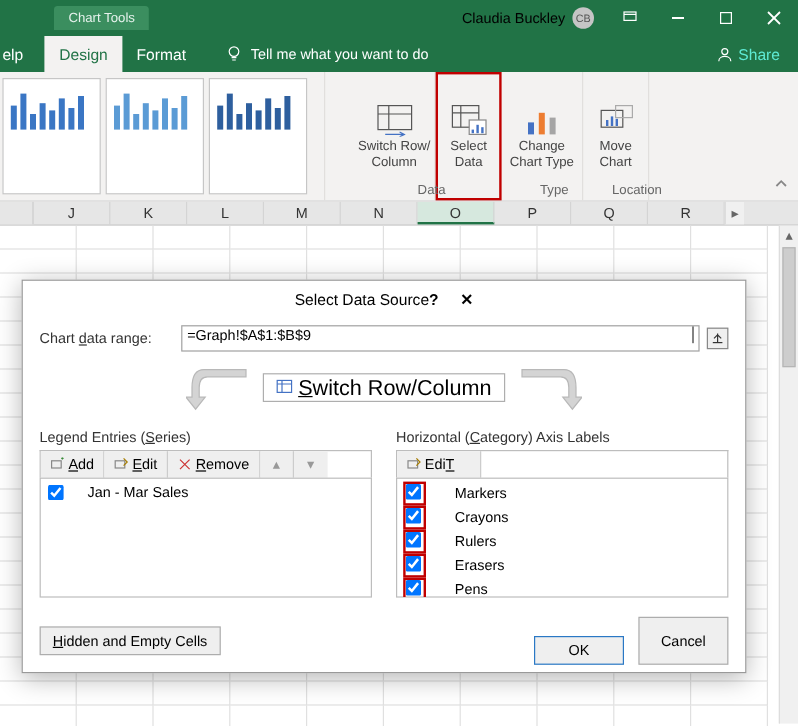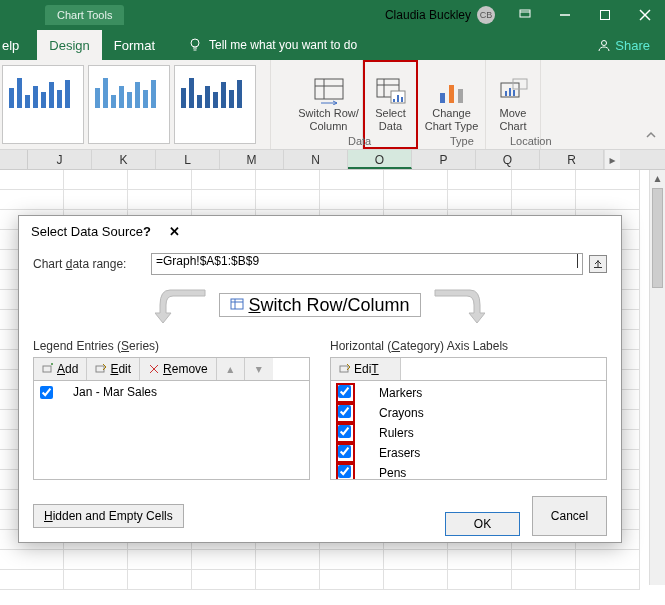--- a/index.html
+++ b/index.html
@@ -18,21 +18,21 @@
     
     .tabsrow { background: #217346; display: flex; align-items: center; height: 30px; color: white; position: relative; }
     .tab-link { padding: 0 12px; height: 100%; display: flex; align-items: center; cursor: pointer; font-size: 13px; }
     .tab-active { background: #f3f2f1; color: #217346; margin-left: 6px; }
     .tellme { display: flex; align-items: center; margin-left: 20px; color: white; font-size: 12px; cursor: text; }
     .tellme svg { width: 16px; height: 16px; margin-right: 6px; }
     .share { position: absolute; right: 15px; display: flex; align-items: center; color: #5eead4; font-size: 13px; cursor: pointer; }
     .share svg { width: 14px; height: 14px; margin-right: 4px; }
 
     
-    .ribbon { background: #f3f2f1; height: 90px; display: flex; border-bottom: 1px solid #d6d6d6; position: relative; }
+    .ribbon { background: #f3f2f1; height: 108px; display: flex; border-bottom: 1px solid #d6d6d6; position: relative; }
     .chart-styles { display: flex; gap: 4px; padding: 5px 10px 5px 2px; }
     .thumb { border: 1px solid #c6c6c6; background: #fff; padding: 2px 2px; cursor: pointer; }
     .thumb svg { width: 76px; height: 44px; }
     .ribbon-group { width: 55px; display: flex; flex-direction: column; align-items: center; justify-content: center; padding: 2px 3px; border-right: 1px solid #e1dfdd; text-align: center; cursor: pointer; }
     .ribbon-group.wider { width: 68px; }
     .ribbon-group svg { width: 32px; height: 28px; }
     .ribbon-group-label { font-size: 11px; color: #444; line-height: 1.1; margin-top: 2px; }
     .ribbon-group.highlighted { border: 2px solid #c00000; text-align: center; }
     .group-caption { position: absolute; bottom: 2px; font-size: 11px; color: #666; }
     .collapse-arrow { position: absolute; right: 8px; bottom: 5px; cursor: pointer; color: #888; }
@@ -46,21 +46,21 @@
     
     .grid-area { position: relative; height: 415px; }
     .cells { display: grid; grid-template-columns: repeat(10, 64px); grid-auto-rows: 20px; }
     .cell { border-right: 1px solid #e0e0e0; border-bottom: 1px solid #e0e0e0; }
     .vscroll { position: absolute; right: 0; top: 0; width: 16px; height: 100%; background: #f0f0f0; border-left: 1px solid #ddd; }
     .vscroll-btn { height: 16px; display:flex; align-items:center; justify-content:center; color:#666; cursor:pointer; }
     .vscroll-thumb { margin: 2px; background:#cdcdcd; height: 100px; cursor:pointer; border:1px solid #b5b5b5; }
 
     
     .dialog-overlay { position: absolute; top: 218px; left: 18px; width: 604px; height: 328px; background: #fff; border: 1px solid #999; box-shadow: 0 4px 20px rgba(0,0,0,0.3); }
-    .dlg-title { display: flex; justify-content: flex-start; align-items: center; padding: 8px 12px; font-size: 13px; }
+    .dlg-title { display: flex; justify-content: center; align-items: center; padding: 8px 12px; font-size: 13px; }
     .dlg-title-right { display: flex; gap: 18px; }
     .dlg-titlebtn { cursor: pointer; font-weight: bold; }
     .dlg-body { padding: 6px 14px; }
     .dlg-row { display: flex; align-items: center; margin-bottom: 10px; }
     .dlg-label { width: 118px; font-size: 12px; color: #333; }
     .underline-key { text-decoration: underline; }
     .dr-input { flex: 1; border: 1px solid #a1a1a1; height: 22px; padding: 0 4px; font-size: 12px; display: flex; align-items: flex-start; justify-content: space-between; }
     .dr-pick { width: 18px; border: 1px solid #888; background: #efefef; margin-left: 6px; display:flex; align-items:center; justify-content:center; cursor:pointer; height: 18px; }
     .dlg-switch { display: flex; align-items: center; justify-content: center; margin: 8px 0 14px; gap: -3px; position: relative; }
     .arrow-svg { width: 60px; height: 40px; fill: #d4d4d4; stroke:#b8b8b8; stroke-width:1; }

